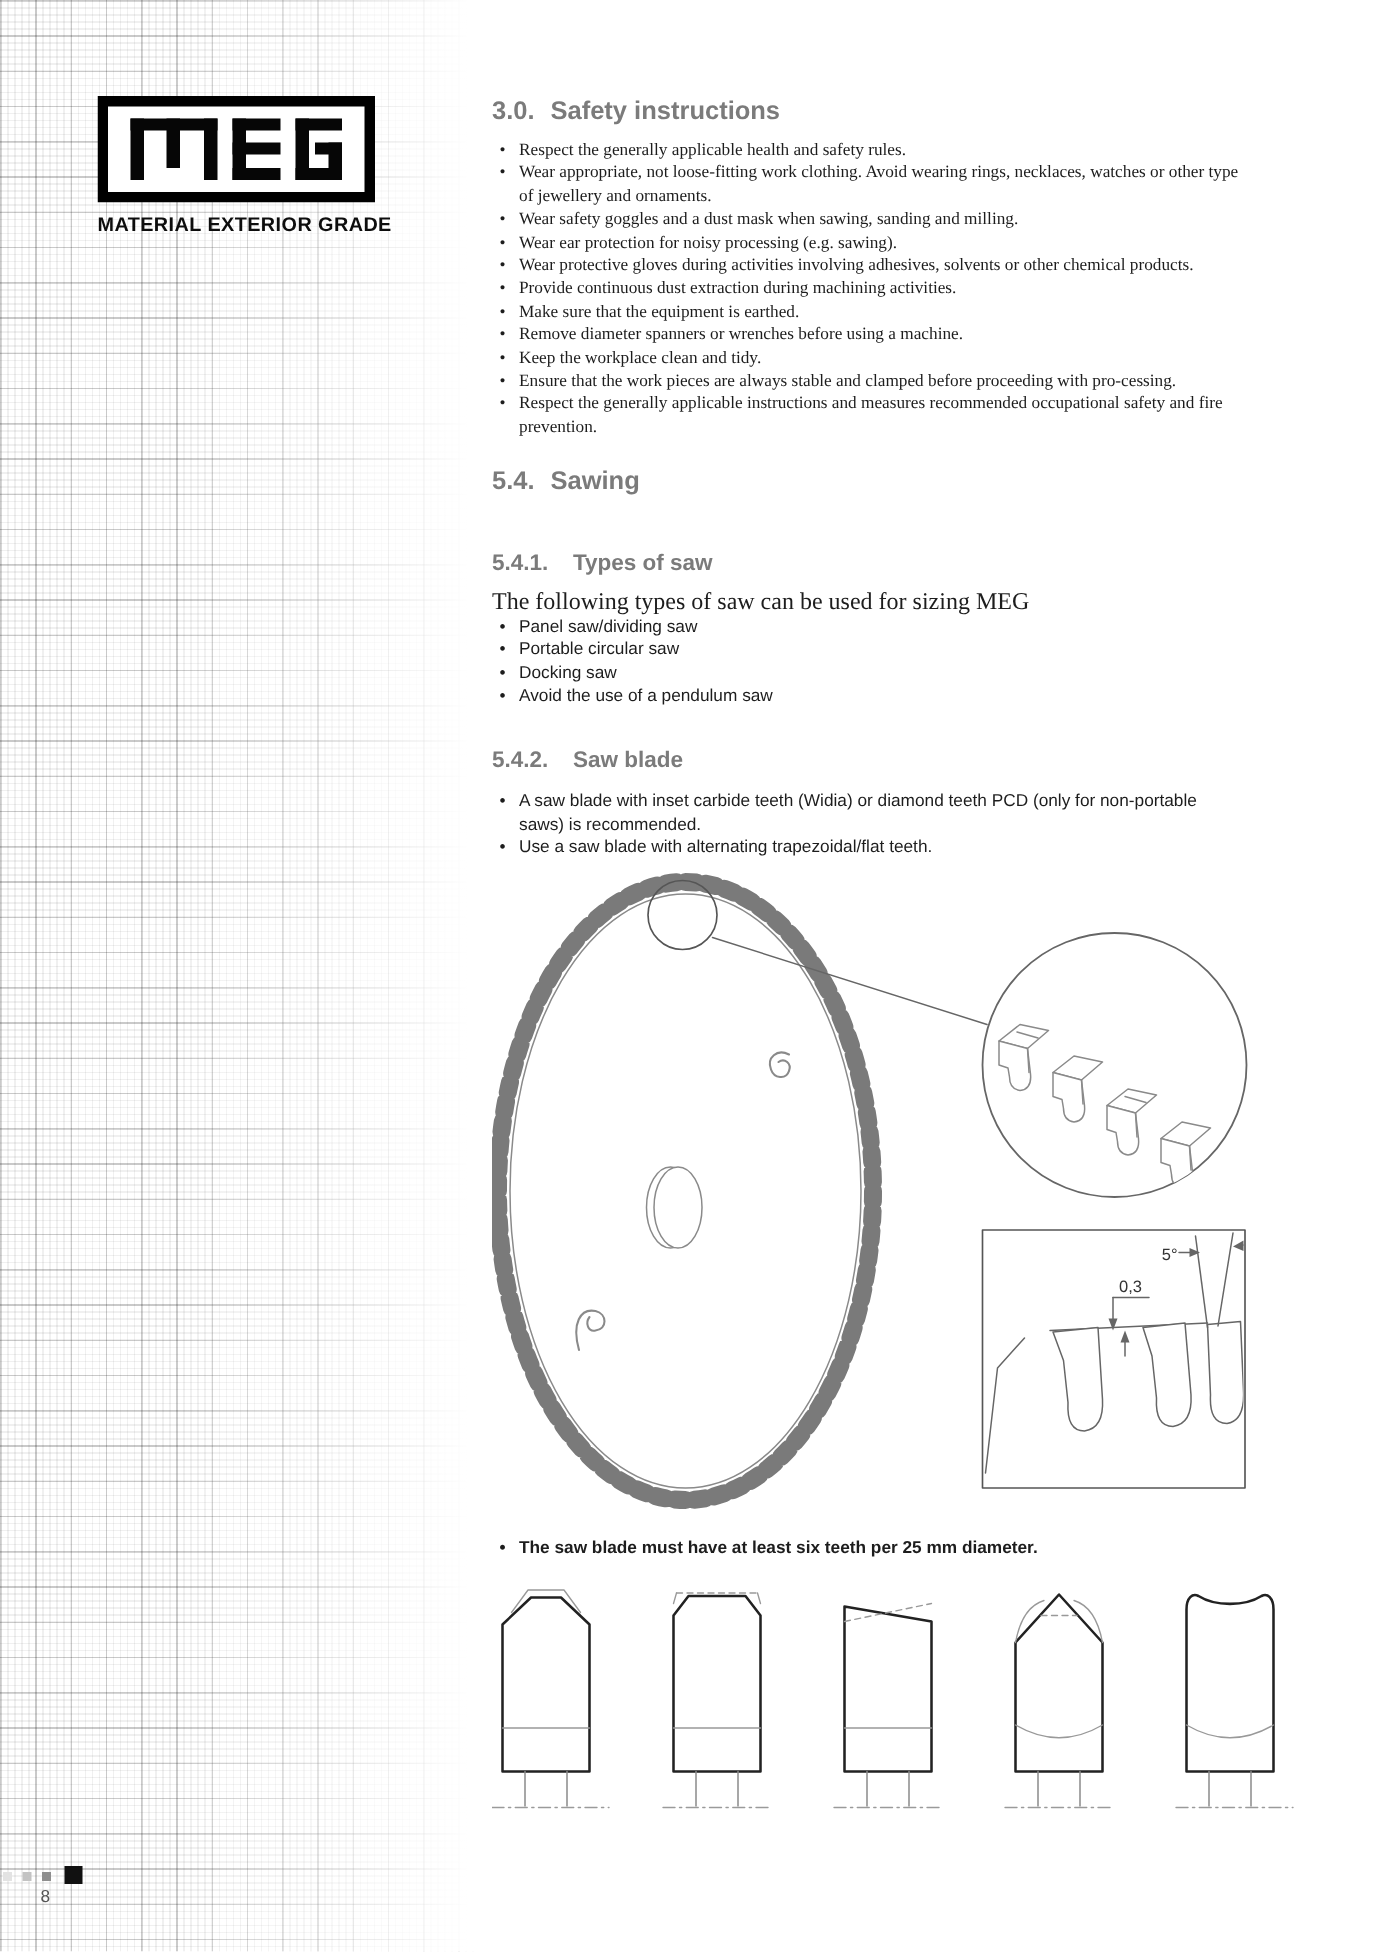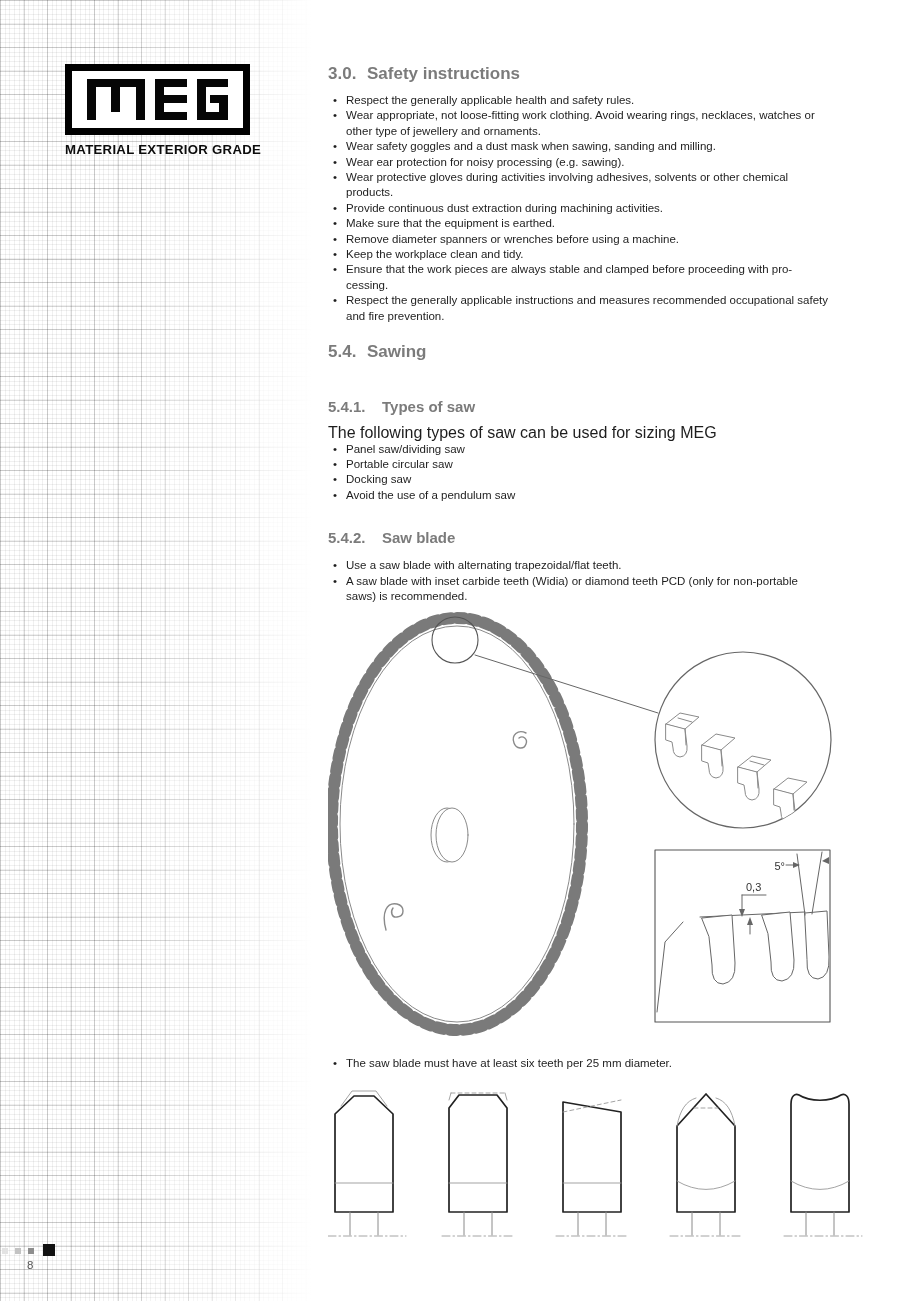--- a/index.html
+++ b/index.html
@@ -36,23 +36,23 @@
   h3.sec .num { display:inline-block; min-width:54px;margin-top:11px; }
   p.body-text { font-size:16px; line-height:15.4px; color:#1d1d1d; width:500px; }
   ul.bullets { list-style:none; width:500px; }
   ul.bullets li {
     position:relative; padding-left:18px; font-size:11.5px;
     line-height:15.4px; color:#1d1d1d;
   }
   ul.bullets li::before {
     content:"\2022"; position:absolute; left:5px; top:0; font-size:11.5px; color:#1d1d1d;
   }
-  .mt9  { margin-top:9px; }  .mt18 { margin-top:18px; } .mt25 { margin-top:25px; }
+  .mt9  { margin-top:9px;font-family:Liberation Serif, serif; }  .mt18 { margin-top:18px; } .mt25 { margin-top:25px; }
   .mt1  { margin-top:1px; }  .mt15 { margin-top:15px; } .mt11 { margin-top:11px; }
-  .mt8  { margin-top:8px; }  .mt19 { margin-top:18.8px; } .mt14 { margin-top:14px; }
+  .mt8  { margin-top:8px; }  .mt19 { margin-top:18.8px;font-weight:bold; } .mt14 { margin-top:14px; }
   svg { display:block; }
   svg text { font-family:"Liberation Sans", sans-serif; font-size:11px; fill:#333; }
   
   .footer-marks { position:absolute; left:2px; top:1244px; width:120px; height:16px; }
   .fm { position:absolute; width:6px; height:6px; top:4px; }
   .fm1 { left:0;  background:#e3e3e3; }
   .fm2 { left:13px; background:#c3c3c3; }
   .fm3 { left:26px; background:#8e8e8e; }
   .fm4 { left:41px; top:0; width:12px; height:12px; background:#111111; }
   .page-num { position:absolute; left:27px; top:1259px; font-size:11.5px; color:#555; }
@@ -123,22 +123,22 @@
     <li>Panel saw/dividing saw</li>
     <li>Portable circular saw</li>
     <li>Docking saw</li>
     <li>Avoid the use of a pendulum saw</li>
   </ul>
 
   <h3 class="sec mt15">
     <span class="num">5.4.2.</span><span>Saw blade</span>
   </h3>
   <ul class="bullets mt11">
+    <li>A saw blade with inset carbide teeth (Widia) or diamond teeth PCD (only for non-portable saws) is recommended.</li>
     <li>Use a saw blade with alternating trapezoidal/flat teeth.</li>
-    <li>A saw blade with inset carbide teeth (Widia) or diamond teeth PCD (only for non-portable saws) is recommended.</li>
   </ul>
 
   <svg class="mt8" width="540" height="425" viewBox="0 0 540 425" fill="none" stroke-linecap="round" stroke-linejoin="round">
     <defs>
       <clipPath id="clip-detail-circle">
           <circle cx="415" cy="128" r="88"></circle>
         </clipPath>
       <clipPath id="clip-detail-box">
           <rect x="328" y="239" width="173" height="170"></rect>
         </clipPath>

